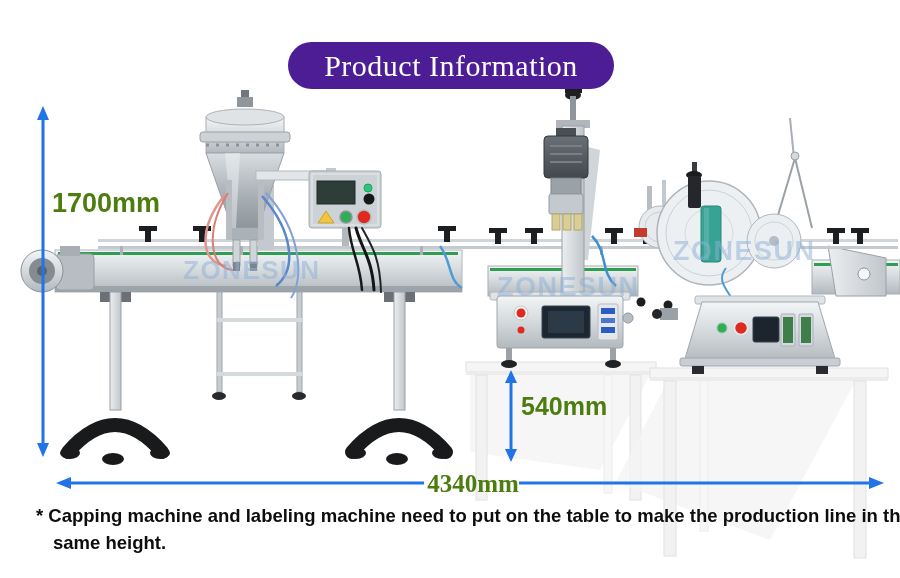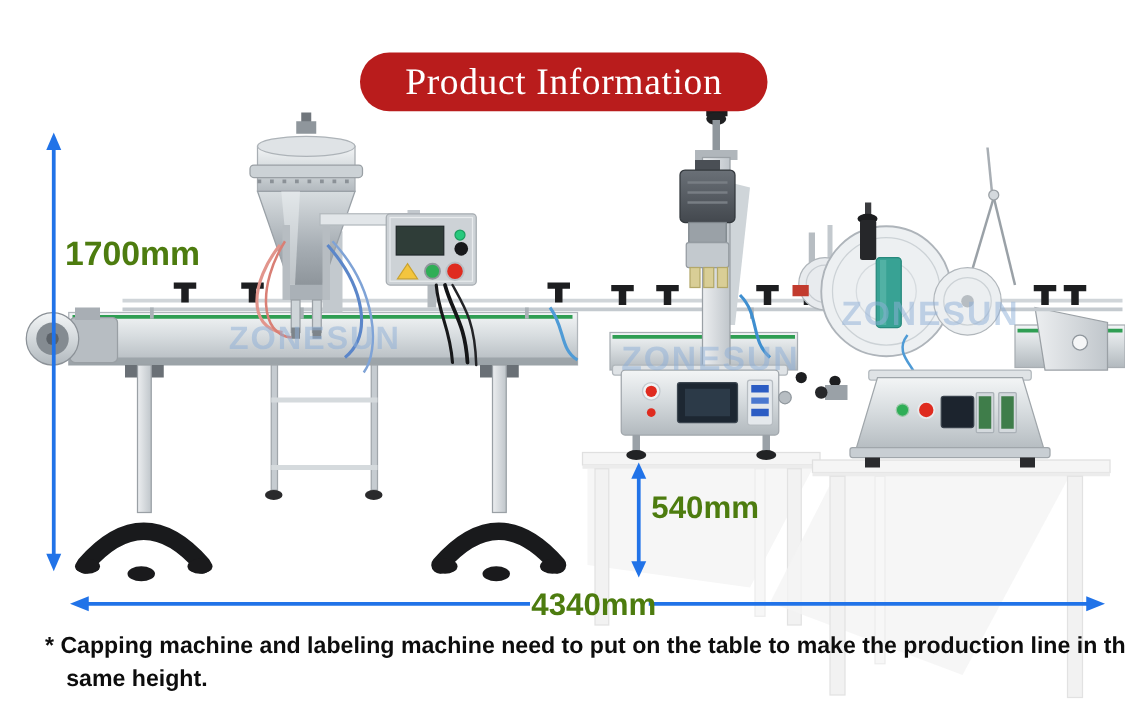--- a/index.html
+++ b/index.html
@@ -7,21 +7,21 @@
            font-family:"Liberation Sans", sans-serif; overflow:hidden; }
 
   .banner { position:absolute; left:288px; top:42px; width:326px; height:47px;
             border-radius:24px; display:flex; align-items:center; justify-content:center; }
   .banner span { color:#ffffff; font-family:"Liberation Serif", serif;
                  font-size:30px; letter-spacing:.5px; }
 
   .dim { position:absolute; font-weight:bold; color:#4d7c0f; }
   .dim-height { left:52px;  top:188px; font-size:27px; }
   .dim-table  { left:521px; top:392px; font-size:25px; }
-  .dim-length { left:425px; top:470px; width:96px; text-align:center; font-size:25px; }
+  .dim-length { left:425px; top:470px; width:96px; text-align:center; font-size:25px;font-family:Liberation Serif, serif; }
 
   .wm { position:absolute; font-weight:bold; opacity:.5; letter-spacing:1.5px; }
   .wm1 { left:183px; top:255px; font-size:26px; }
   .wm2 { left:497px; top:272px; font-size:27px; }
   .wm3 { left:673px; top:236px; font-size:27px; }
 
   .note { position:absolute; left:36px; top:502px; font-size:18.5px; line-height:27px;
           font-weight:bold; color:#0d0d0d; white-space:nowrap; }
   .note .indent { padding-left:17px; }
 
@@ -290,21 +290,21 @@
       </g>
       <g>
         <line x1="68" y1="483" x2="424" y2="483" stroke-width="3" stroke="#2173e8"></line>
         <line x1="519" y1="483" x2="872" y2="483" stroke-width="3" stroke="#2173e8"></line>
         <polygon points="56,483 71,477 71,489" fill="#2173e8"></polygon>
         <polygon points="884,483 869,477 869,489" fill="#2173e8"></polygon>
       </g>
     </g>
   </svg>
 
-  <div class="banner" style="background-color: #b91c1c;">
+  <div class="banner" style="background-color: #4c1d95;">
     <span>Product Information</span>
   </div>
 
   <span class="dim dim-height">1700mm</span>
   <span class="dim dim-table">540mm</span>
   <span class="dim dim-length">4340mm</span>
 
   <span class="wm wm1" style="color: rgb(143, 176, 216);">ZONESUN</span>
   <span class="wm wm2" style="color: rgb(143, 176, 216);">ZONESUN</span>
   <span class="wm wm3" style="color: rgb(143, 176, 216);">ZONESUN</span>

